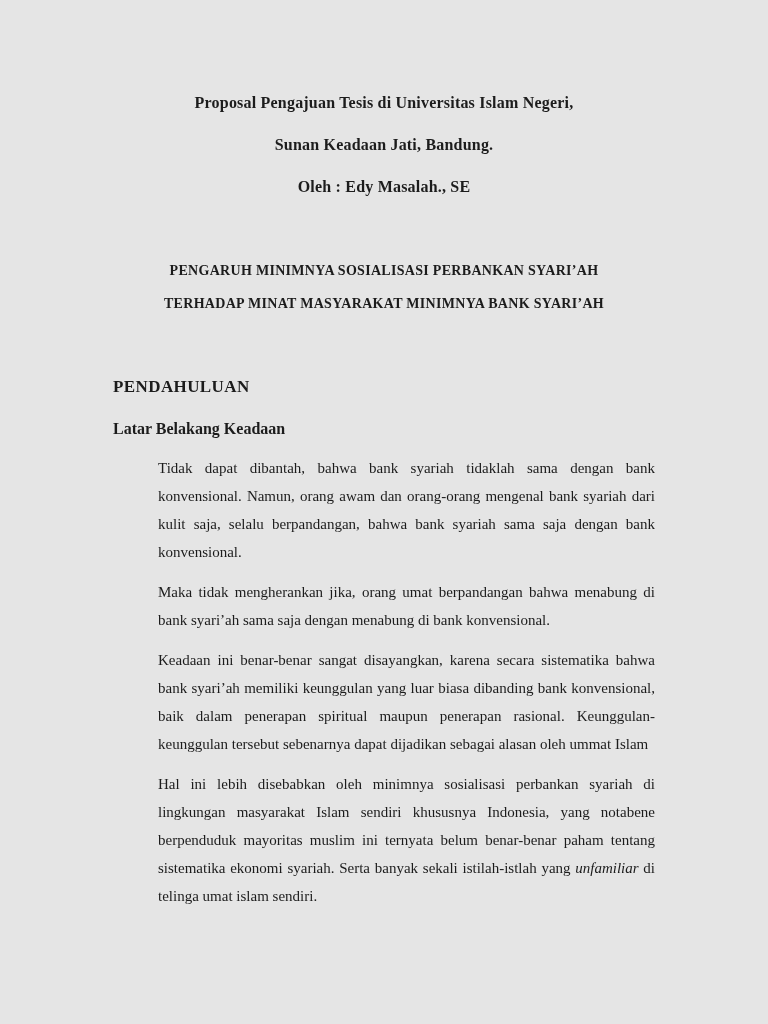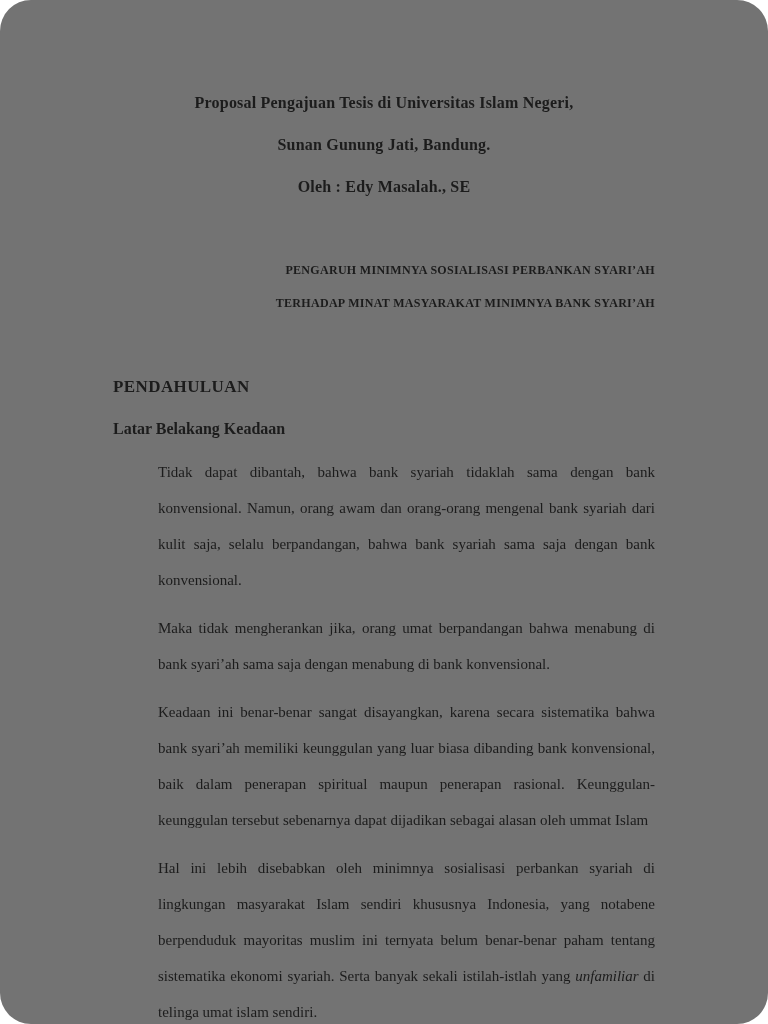--- a/index.html
+++ b/index.html
@@ -8,40 +8,39 @@
     width: 768px;
     height: 1024px;
     background: #ffffff;
     color: #1c1c1c;
     font-family: "Liberation Serif", "DejaVu Serif", serif;
     -webkit-font-smoothing: antialiased;
   }
   .page {
     width: 768px;
     height: 1024px;
-    background: #737373;
+    background: #e5e5e5;
     padding: 82px 113px 0 113px;
     overflow: hidden;
-    border-radius: 31px;
   }
   .front-header p {
     margin: 0;
     text-align: center;
     font-weight: 700;
     font-size: 16px;
     line-height: 42px;
     letter-spacing: 0.2px;
   }
   .doc-title {
     margin: 46px 0 0 0;
-    font-size: 12px;
+    font-size: 14px;
     font-weight: 700;
     line-height: 33px;
     letter-spacing: 0.3px;
-    text-align: right;
+    text-align: center;
     font-family: Liberation Serif, serif;
   }
   .doc-title .title-line { display: block; }
   .section-heading {
     margin: 54px 0 0 0;
     font-size: 17px;
     font-weight: 700;
     line-height: 26px;
     letter-spacing: 0.4px;
   }
@@ -51,34 +50,34 @@
     font-weight: 700;
     line-height: 26px;
   }
   .body-text {
     margin-top: 12px;
     padding-left: 45px;
   }
   .body-text p {
     margin: 0 0 12px 0;
     font-size: 15px;
-    line-height: 36px;
+    line-height: 28px;
     text-align: justify;
     text-justify: inter-word;
   }
   .body-text em { font-style: italic; }
 </style>
 </head>
 <body>
 
 <div class="page">
 
   <div class="front-header">
     <p>Proposal Pengajuan Tesis di Universitas Islam Negeri,</p>
-    <p>Sunan Gunung Jati, Bandung.</p>
+    <p>Sunan Keadaan Jati, Bandung.</p>
     <p>Oleh : Edy Masalah., SE</p>
   </div>
 
   <h1 class="doc-title">
     <span class="title-line">PENGARUH MINIMNYA SOSIALISASI PERBANKAN SYARI’AH</span>
     <span class="title-line">TERHADAP MINAT MASYARAKAT MINIMNYA BANK SYARI’AH</span>
   </h1>
 
   <h2 class="section-heading">PENDAHULUAN</h2>
 

